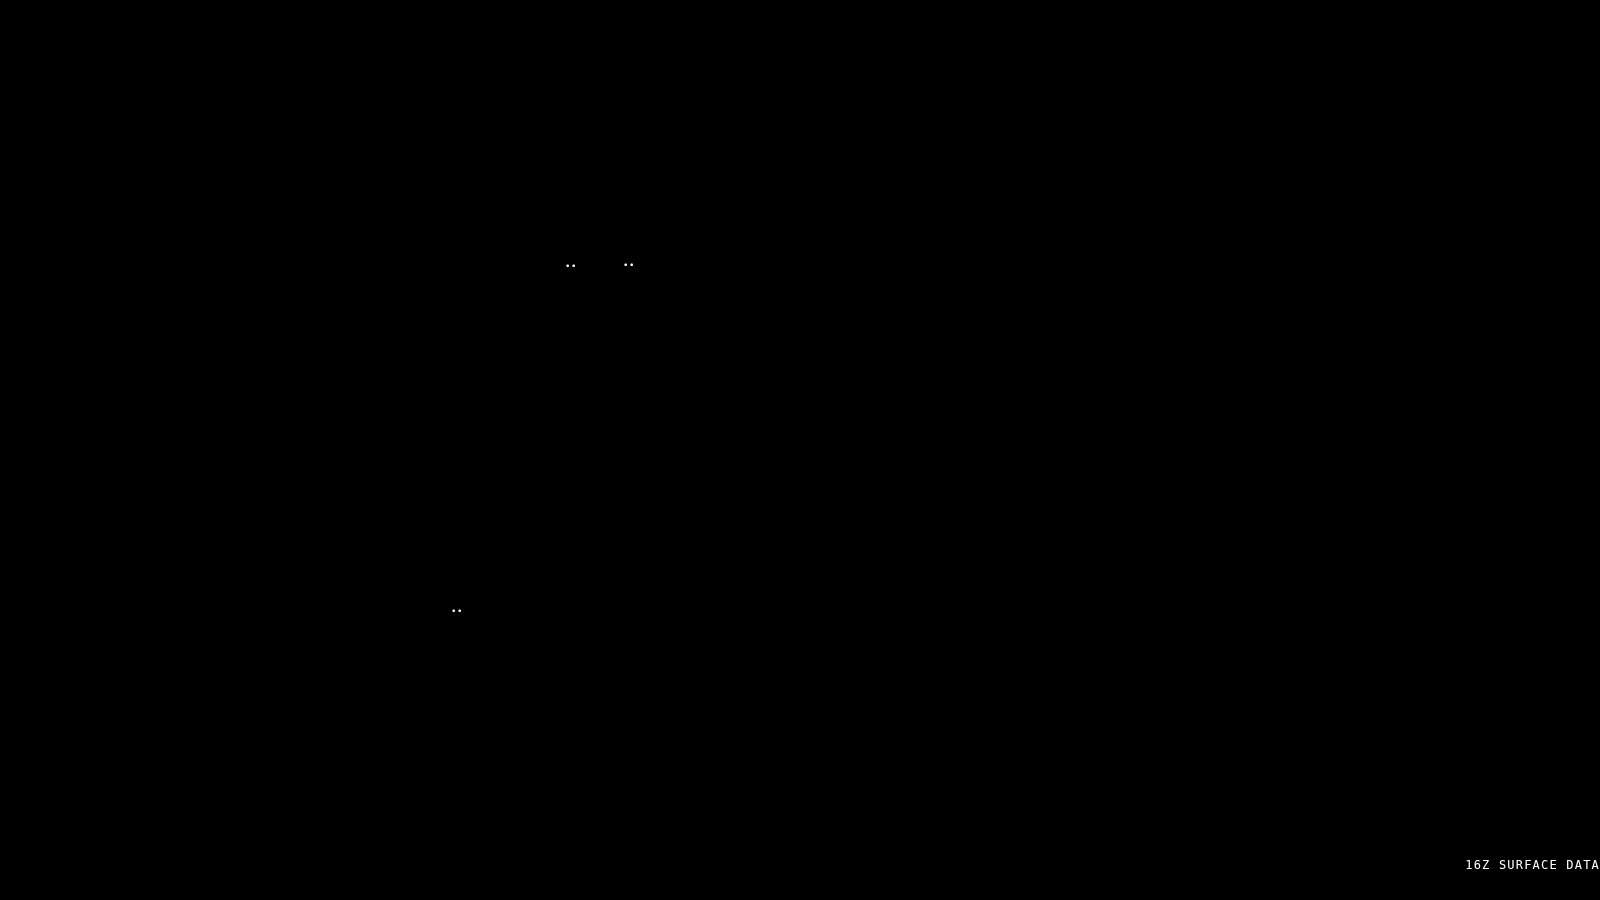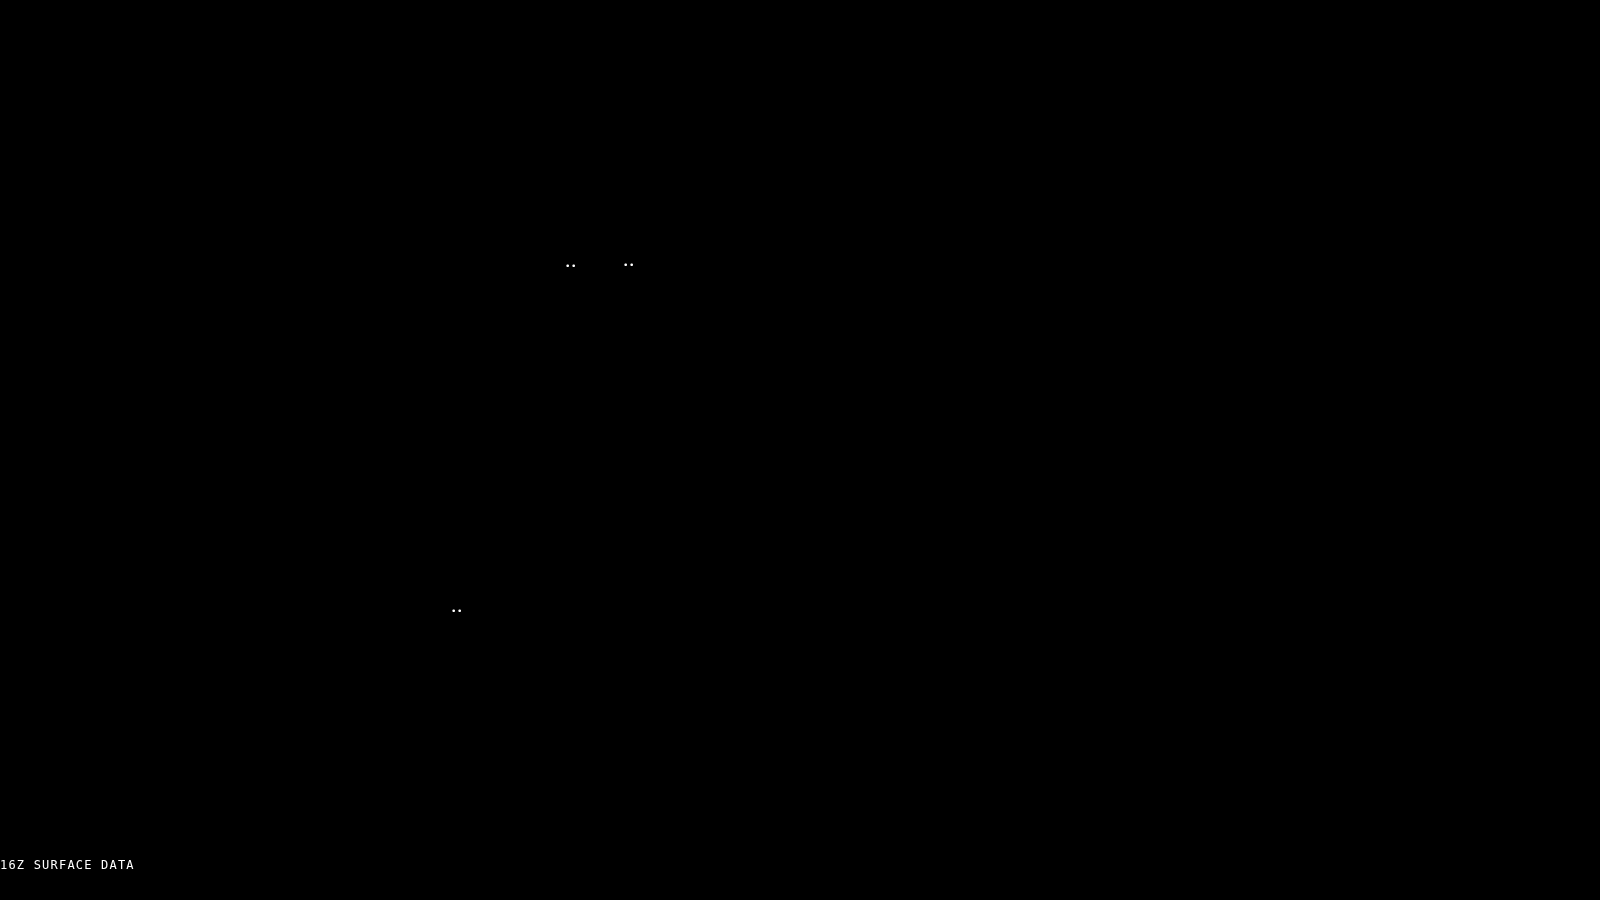--- a/index.html
+++ b/index.html
@@ -30,21 +30,21 @@
     font-size: 9px;
     line-height: 9px;
     letter-spacing: 0.5px;
     color: #ffffff;
     transform: translate(-50%, -50%);
   }
   .footer-label {
     position: absolute;
     left: 0;
     width: 1600px;
-    text-align: left;
+    text-align: right;
     font-family: "DejaVu Sans Mono", monospace;
     font-size: 12px;
     letter-spacing: 1.2px;
     color: #ffffff;
   }
 </style>
 </head>
 <body style="background: rgb(0, 0, 0);">
 
 <div id="map-canvas" style="background: rgb(0, 0, 0);"></div>

